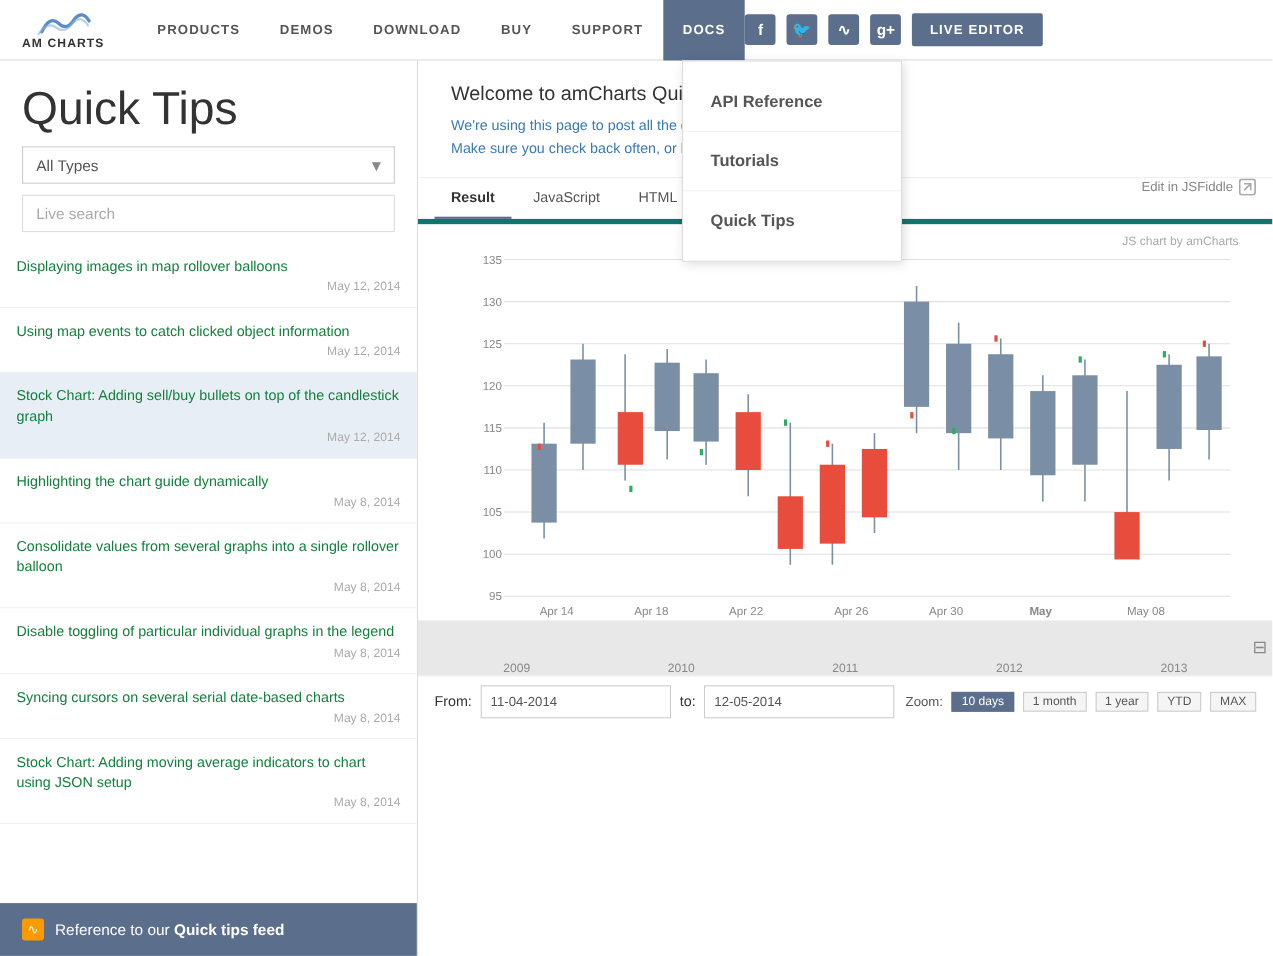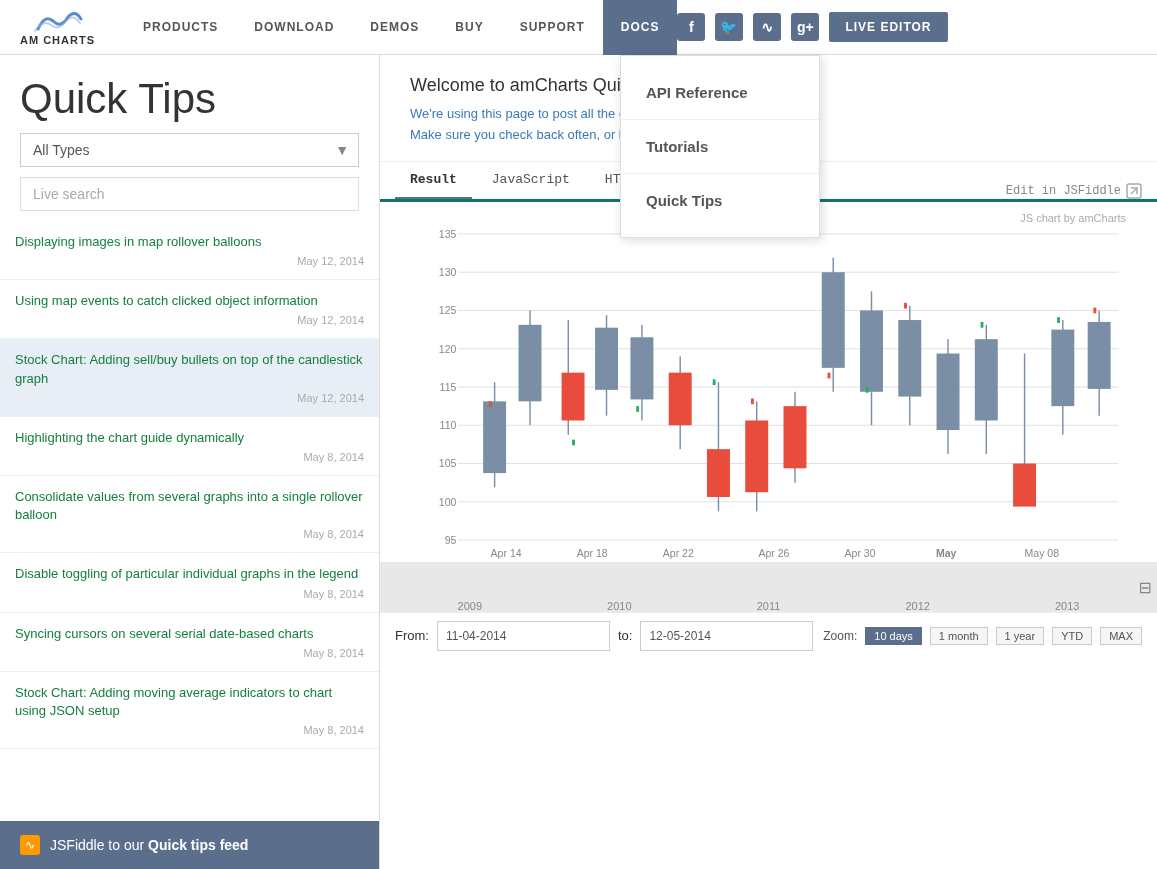--- a/index.html
+++ b/index.html
@@ -241,25 +241,24 @@
 
     
     .chart-container {
       flex: 1;
       display: flex;
       flex-direction: column;
       overflow: hidden;
     }
     .chart-tabs {
       display: flex;
-      align-items: flex-end;
-      border-bottom: 3px solid #0f766e;
+      align-items: flex-start;
+      border-bottom: 5px solid #0f766e;
       padding: 0 15px;
       background: #fff;
-      font-family: Liberation Mono, monospace;
     }
     .chart-tab {
       padding: 10px 15px;
       font-size: 13px;
       cursor: pointer;
       color: #555;
       border-bottom: 2px solid transparent;
       margin-right: 5px;
     }
     .chart-tab.active {
@@ -366,24 +365,24 @@
     </svg>
     <span class="logo-text">AM CHARTS</span>
   </div>
 
   <nav>
     <ul class="nav-links">
       <li>
           <a href="#">PRODUCTS</a>
         </li>
       <li>
-          <a href="#">DOWNLOAD</a>
+          <a href="#">DEMOS</a>
         </li>
       <li>
-          <a href="#">DEMOS</a>
+          <a href="#">DOWNLOAD</a>
         </li>
       <li>
           <a href="#">BUY</a>
         </li>
       <li>
           <a href="#">SUPPORT</a>
         </li>
       <li class="active">
           <a href="#">DOCS</a>
         </li>
@@ -451,21 +450,21 @@
       </div>
       <div class="article-item">
         <div class="article-title">Stock Chart: Adding moving average indicators to chart using JSON setup</div>
         <div class="article-date">May 8, 2014</div>
       </div>
     </div>
 
     <div class="subscribe-bar">
       <div class="rss-icon">∿</div>
       <span>
-        <span>JSFiddle to our </span><strong>Quick tips feed</strong>
+        <span>Reference to our </span><strong>Quick tips feed</strong>
       </span>
     </div>
   </aside>
 
   <div class="right-content">
 
     <div class="welcome-section">
       <div class="welcome-title">Welcome to amCharts Quick Tips se...</div>
       <div class="welcome-text">
         <div>We're using this page to post all the q... ...eate daily.</div>

